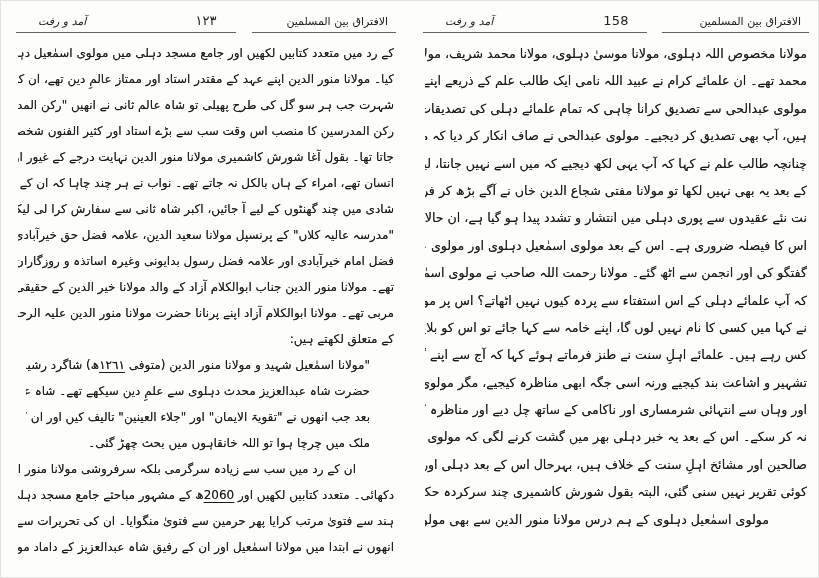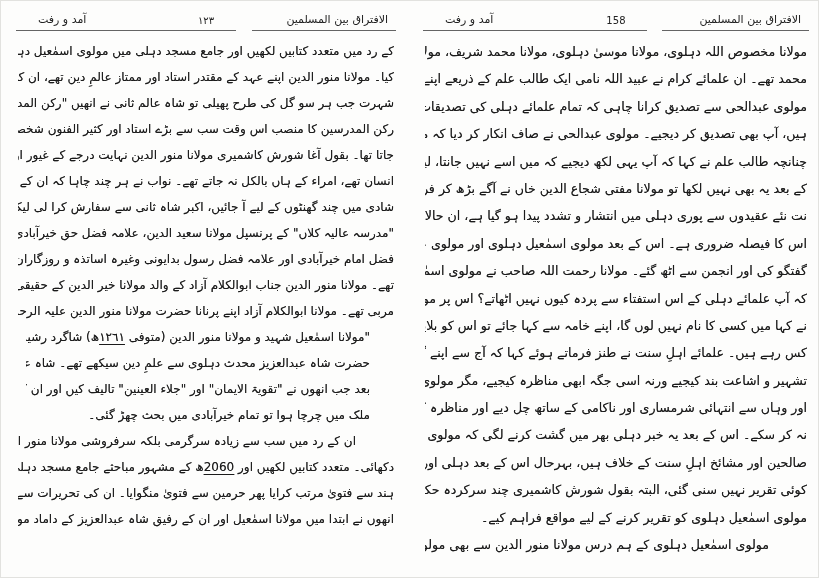--- a/index.html
+++ b/index.html
@@ -22,22 +22,22 @@
     display:grid;
     grid-template-columns:1fr auto 1fr;
     align-items:end;
     margin-top:13px;
     padding:0 10px;
     font-size:11px;
     letter-spacing:.2px;
     color:#222;
   }
   .h-title{justify-self:start;}
-  .h-num{justify-self:center;font-size:10px;}
-  .h-label{justify-self:end;padding-left:14px;}
+  .h-num{justify-self:center;font-size:13px;}
+  .h-label{justify-self:end;padding-left:14px;font-style:italic;}
 
   .rule{
     height:0;
     border-top:1px solid #4a4a4a;
     margin:4px 2px 0 2px;
     opacity:.85;
   }
   .rule::after{ 
     content:"";display:block;height:2px;margin-top:-2px;
     background:linear-gradient(to left,transparent 38%, #fdfdfc 38%, #fdfdfc 42%, transparent 42%);
@@ -86,21 +86,20 @@
         <div class="line full">اس کا فیصلہ ضروری ہے۔ اس کے بعد مولوی اسمٰعیل دہلوی اور مولوی عبدالحی نے گول مول</div>
         <div class="line full">گفتگو کی اور انجمن سے اٹھ گئے۔ مولانا رحمت اللہ صاحب نے مولوی اسمٰعیل دہلوی سے کہا</div>
         <div class="line full">کہ آپ علمائے دہلی کے اس استفتاء سے پردہ کیوں نہیں اٹھاتے؟ اس پر مولوی اسمٰعیل دہلوی</div>
         <div class="line full">نے کہا میں کسی کا نام نہیں لوں گا، اپنے خامہ سے کہا جائے تو اس کو بلایا جائے، یہ مجھ پر بھپتیاں</div>
         <div class="line full">کس رہے ہیں۔ علمائے اہلِ سنت نے طنز فرماتے ہوئے کہا کہ آج سے اپنے گمراہ کن عقائد کی</div>
         <div class="line full">تشہیر و اشاعت بند کیجیے ورنہ اسی جگہ ابھی مناظرہ کیجیے، مگر مولوی اسمٰعیل نے ایک نہ سنی</div>
         <div class="line full">اور وہاں سے انتہائی شرمساری اور ناکامی کے ساتھ چل دیے اور مناظرہ کرنے کی ہمت</div>
         <div class="line full">نہ کر سکے۔ اس کے بعد یہ خبر دہلی بھر میں گشت کرنے لگی کہ مولوی اسمٰعیل دہلوی کے متبعین</div>
         <div class="line full">صالحین اور مشائخ اہلِ سنت کے خلاف ہیں، بہرحال اس کے بعد دہلی اور اس کے نواح میں ان کی</div>
         <div class="line full">کوئی تقریر نہیں سنی گئی، البتہ بقول شورش کاشمیری چند سرکردہ حکمرانوں نے اپنے اثرات سے</div>
-        <div class="line short">مولوی اسمٰعیل دہلوی کو تقریر کرنے کے لیے مواقع فراہم کیے۔</div>
         <div class="line indent">مولوی اسمٰعیل دہلوی کے ہم درس مولانا منور الدین سے بھی مولوی اسمٰعیل</div>
       </div>
   </section>
 
   <section class="page page-left">
     <header class="page-header">
       <span class="h-title">الافتراق بین المسلمین</span>
       <span class="h-num">١٢٣</span>
       <span class="h-label">آمد و رفت</span>
     </header>
@@ -110,24 +109,25 @@
         <div class="line full">کیا۔ مولانا منور الدین اپنے عہد کے مقتدر استاد اور ممتاز عالمِ دین تھے، ان کے علم و فضل کی</div>
         <div class="line full">شہرت جب ہر سو گل کی طرح پھیلی تو شاہ عالم ثانی نے انھیں "رکن المدرسین" بنایا۔</div>
         <div class="line full">رکن المدرسین کا منصب اس وقت سب سے بڑے استاد اور کثیر الفنون شخصیت کو دیا</div>
         <div class="line full">جاتا تھا۔ بقول آغا شورش کاشمیری مولانا منور الدین نہایت درجے کے غیور اور خوددار</div>
         <div class="line full">انسان تھے، امراء کے ہاں بالکل نہ جاتے تھے۔ نواب نے ہر چند چاہا کہ ان کے بیٹے کی</div>
         <div class="line full">شادی میں چند گھنٹوں کے لیے آ جائیں، اکبر شاہ ثانی سے سفارش کرا لی لیکن ہر مرتبہ ٹال گئے۔</div>
         <div class="line full">"مدرسہ عالیہ کلاں" کے پرنسپل مولانا سعید الدین، علامہ فضل حق خیرآبادی کے والد مولانا</div>
         <div class="line full">فضل امام خیرآبادی اور علامہ فضل رسول بدایونی وغیرہ اساتذہ و روزگاران کے شاگرد</div>
         <div class="line full">تھے۔ مولانا منور الدین جناب ابوالکلام آزاد کے والد مولانا خیر الدین کے حقیقی نانا اور</div>
         <div class="line full">مربی تھے۔ مولانا ابوالکلام آزاد اپنے پرنانا حضرت مولانا منور الدین علیہ الرحمہ</div>
+        <div class="line short">کے متعلق لکھتے ہیں:</div>
         <div class="line quote-first">"مولانا اسمٰعیل شہید و مولانا منور الدین (متوفی <u>١٢٦١</u>ھ) شاگرد رشید</div>
         <div class="line quote">حضرت شاہ عبدالعزیز محدث دہلوی سے علمِ دین سیکھے تھے۔ شاہ عبدالعزیز کے انتقال کے</div>
         <div class="line quote">بعد جب انھوں نے "تقویۃ الایمان" اور "جلاء العینین" تالیف کیں اور ان کے مسلک کا</div>
-        <div class="line quote-short">ملک میں چرچا ہوا تو تمام خیرآبادی میں بحث چھڑ گئی۔</div>
+        <div class="line quote-short">ملک میں چرچا ہوا تو اللہ خانقاہوں میں بحث چھڑ گئی۔</div>
         <div class="line indent">ان کے رد میں سب سے زیادہ سرگرمی بلکہ سرفروشی مولانا منور الدین نے</div>
         <div class="line full">دکھائی۔ متعدد کتابیں لکھیں اور <u>2060</u>ھ کے مشہور مباحثے جامع مسجد دہلی میں کیے، علمائے</div>
         <div class="line full">ہند سے فتویٰ مرتب کرایا پھر حرمین سے فتویٰ منگوایا۔ ان کی تحریرات سے معلوم ہوتا ہے کہ</div>
         <div class="line full">انھوں نے ابتدا میں مولانا اسمٰعیل اور ان کے رفیق شاہ عبدالعزیز کے داماد مولانا عبدالحی</div>
       </div>
   </section>
 
 </div>
 
 </body></html>

